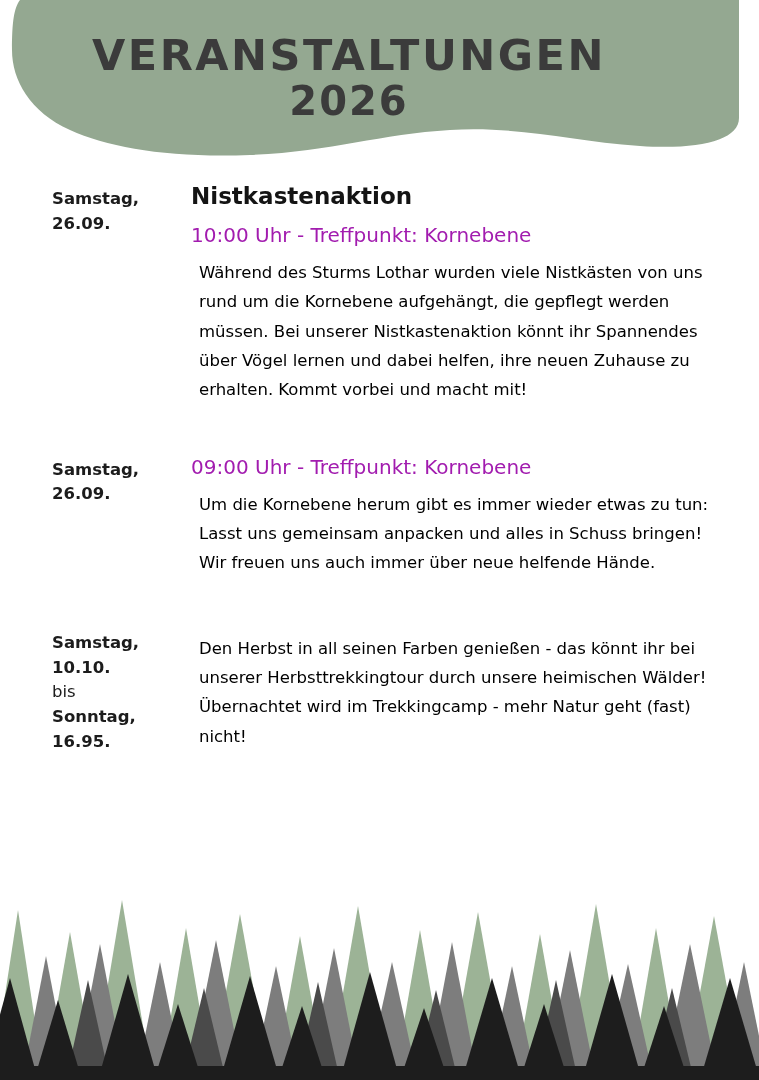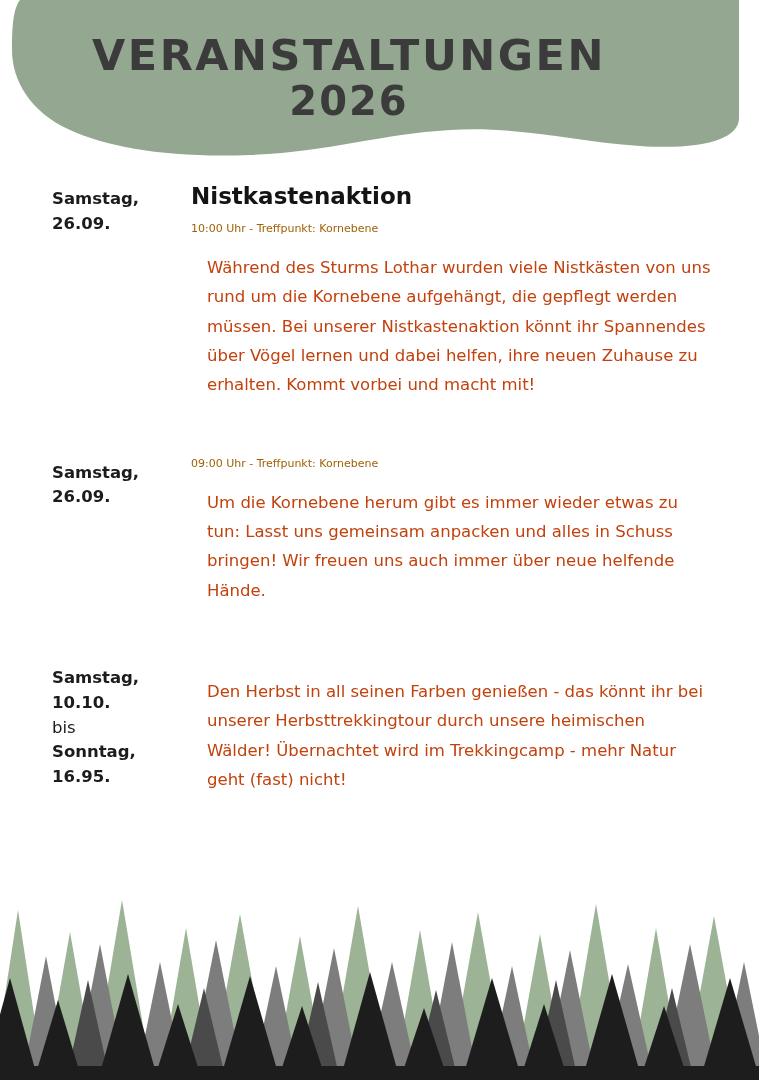--- a/index.html
+++ b/index.html
@@ -94,30 +94,30 @@
     padding-left: 3px;
   }
   .event-title {
     font-size: 23px;
     font-weight: bold;
     color: #141414;
     line-height: 1.3;
     margin: 0 0 9px 0;
   }
   .event-meta {
-    font-size: 11px;
-    color: #a16207;
+    font-size: 20px;
+    color: #a21caf;
     line-height: 1.45;
     margin: 0 0 4px 0;
   }
   .event-desc {
     font-size: 16.5px;
-    color: #c2410c;
+    color: #000000;
     line-height: 1.78;
-    margin: 16px;
+    margin: 8px;
   }
 
   
   .forest {
     position: absolute;
     bottom: 0;
     left: 0;
     width: 759px;
     height: 210px;
     overflow: hidden;

